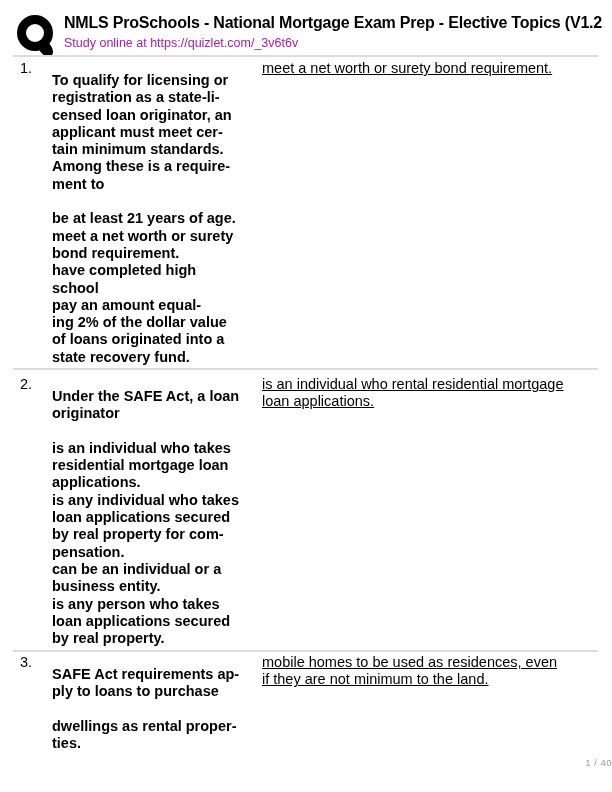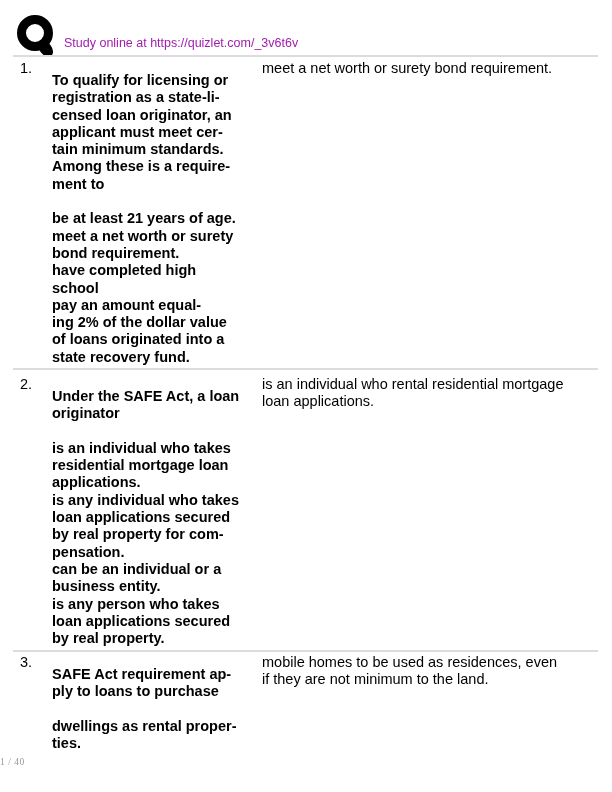--- a/index.html
+++ b/index.html
@@ -80,46 +80,47 @@
     white-space: pre-line;
   }
   .card .answer {
     position: absolute;
     left: 262px;
     top: 0;
     width: 340px;
     font-size: 14.5px;
     line-height: 17.3px;
     white-space: pre-line;
+    text-decoration: underline;
   }
 
   
   .footer {
     position: absolute;
     left: 0;
     right: 0;
     top: 757px;
-    text-align: left;
+    text-align: right;
     font-size: 9.5px;
     color: #999999;
     letter-spacing: 0.5px;
-    font-family: Liberation Serif, serif;
   }
 </style>
 </head>
 <body>
 
 <div class="page">
 
   <div class="logo">
     <svg width="38" height="45" viewBox="0 0 38 45" aria-hidden="true">
       <circle cx="18" cy="21" r="13.5" fill="none" stroke="#000000" stroke-width="9"></circle>
       <ellipse cx="28.5" cy="36.5" rx="6" ry="9.5" transform="rotate(-38 28.5 36.5)" fill="#000000"></ellipse>
     </svg>
   </div>
+  <div class="doc-title">NMLS ProSchools - National Mortgage Exam Prep - Elective Topics (V1.2</div>
   <a class="doc-subtitle">Study online at https://quizlet.com/_3v6t6v</a>
 
   <div class="rule rule-header"></div>
 
   <div class="card card-1">
     <div class="num">1.</div>
     <div class="question">To qualify for licensing or
 registration as a state-li-
 censed loan originator, an
 applicant must meet cer-
@@ -159,21 +160,21 @@
 loan applications secured
 by real property.</div>
     <div class="answer">is an individual who rental residential mortgage
 loan applications.</div>
   </div>
 
   <div class="rule rule-2"></div>
 
   <div class="card card-3">
     <div class="num">3.</div>
-    <div class="question">SAFE Act requirement ap-
+    <div class="question">SAFE Act requirements ap-
 ply to loans to purchase
 
 dwellings as rental proper-
 ties.</div>
     <div class="answer">mobile homes to be used as residences, even
 if they are not minimum to the land.</div>
   </div>
 
   <div class="footer">1 / 40</div>
 

